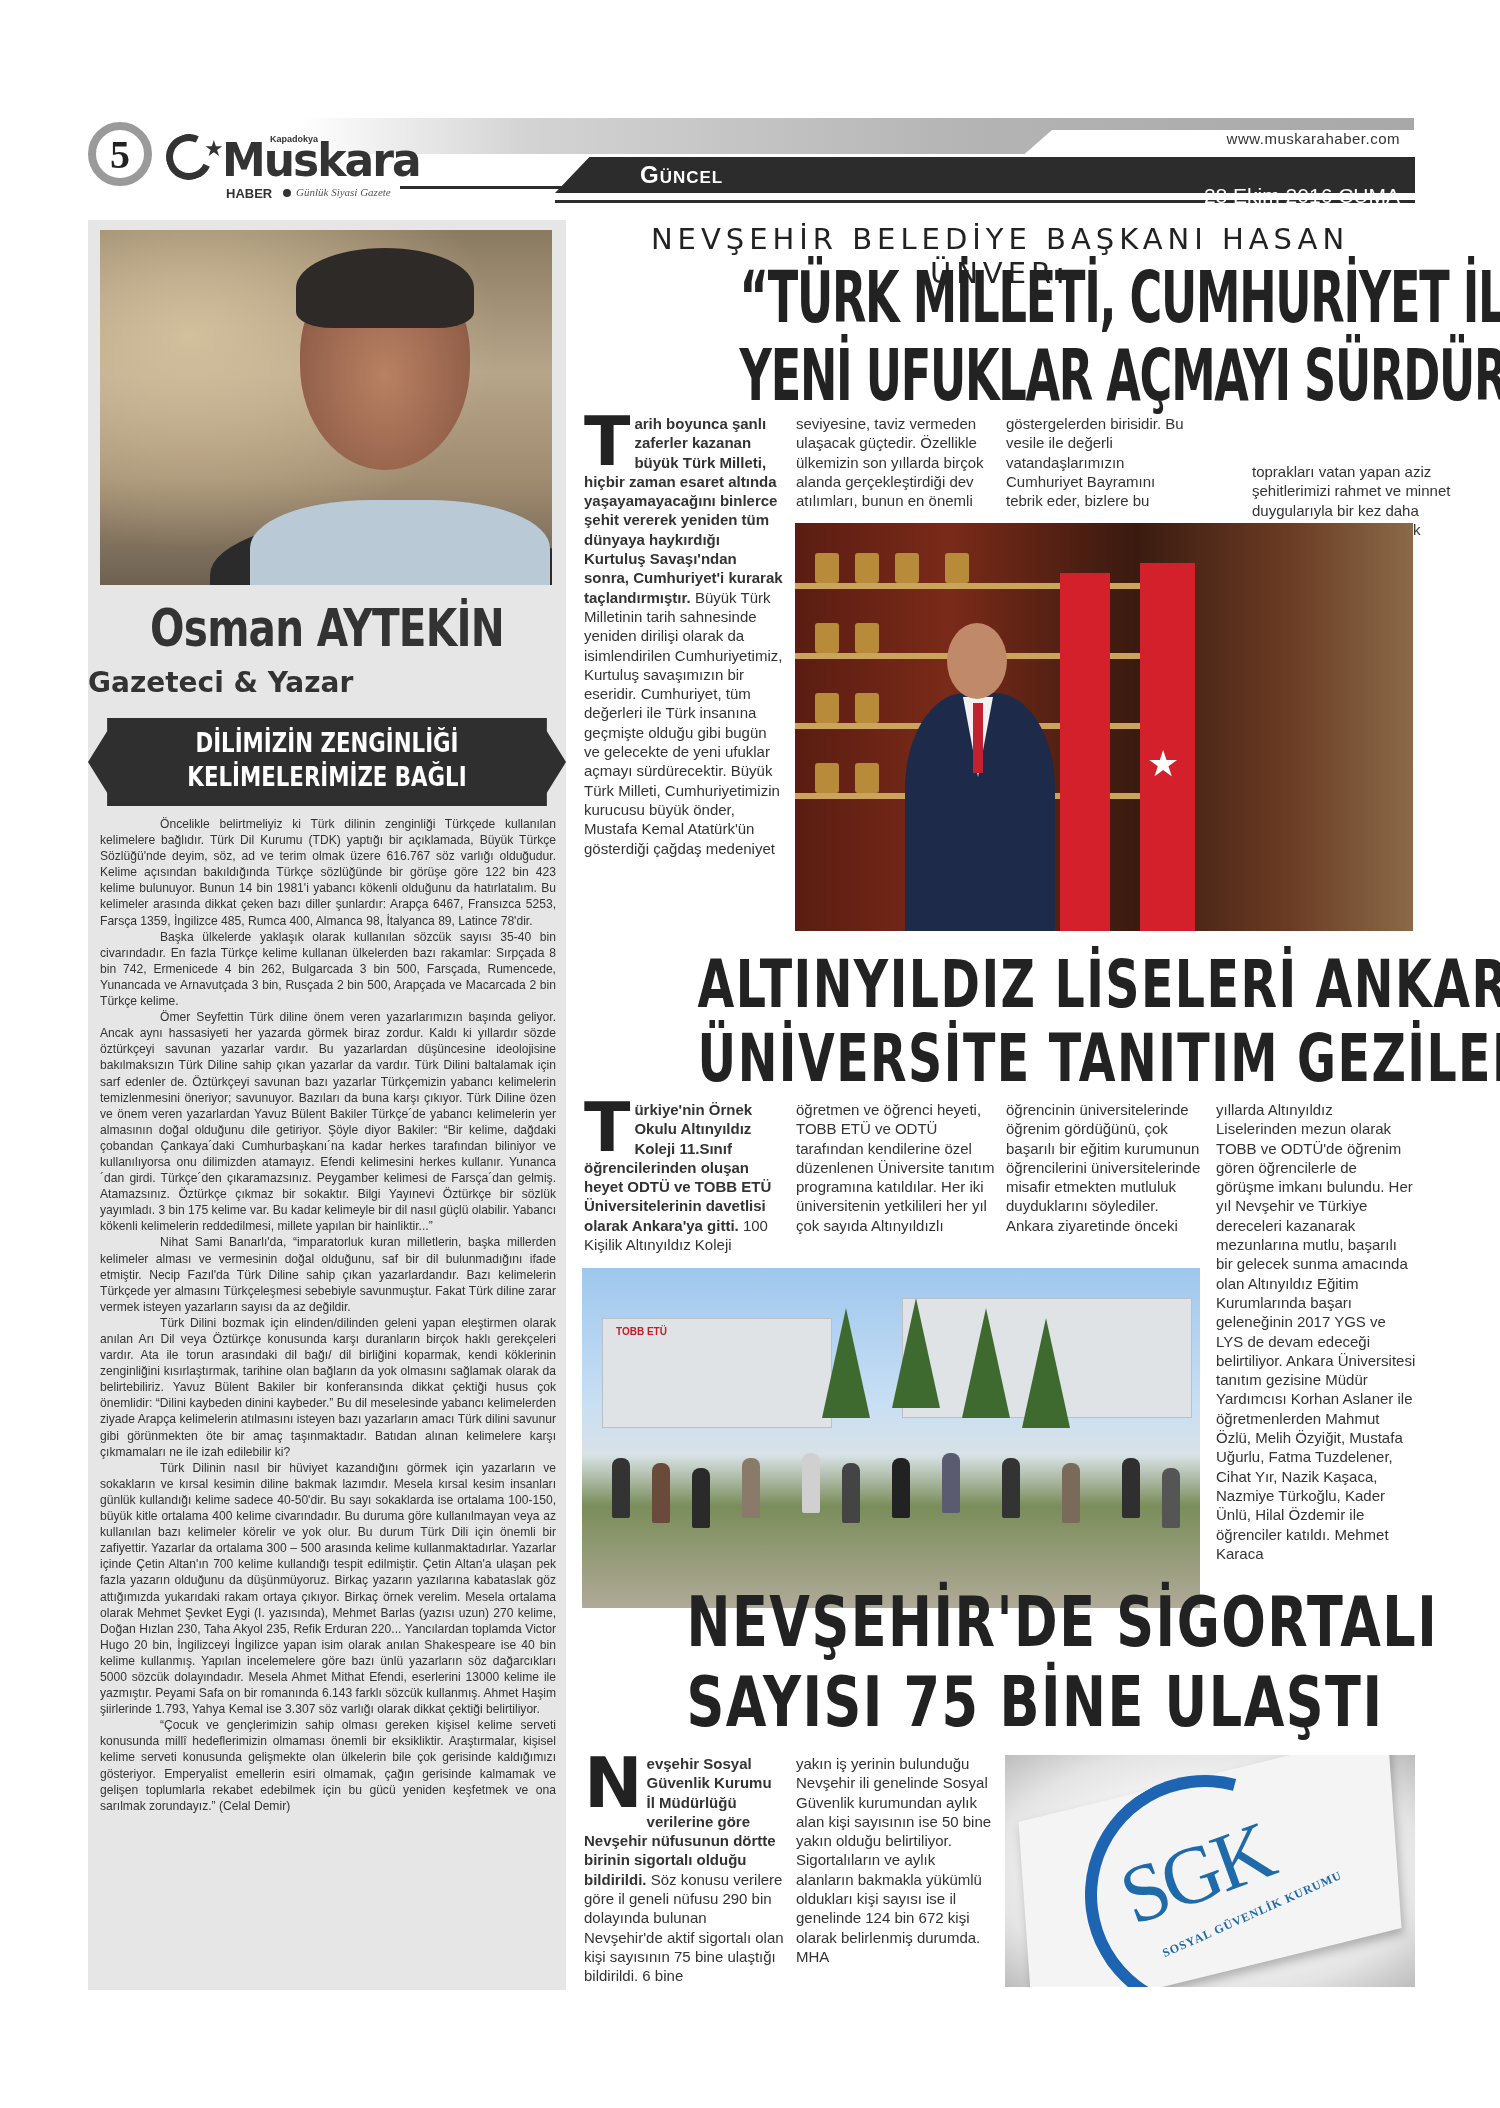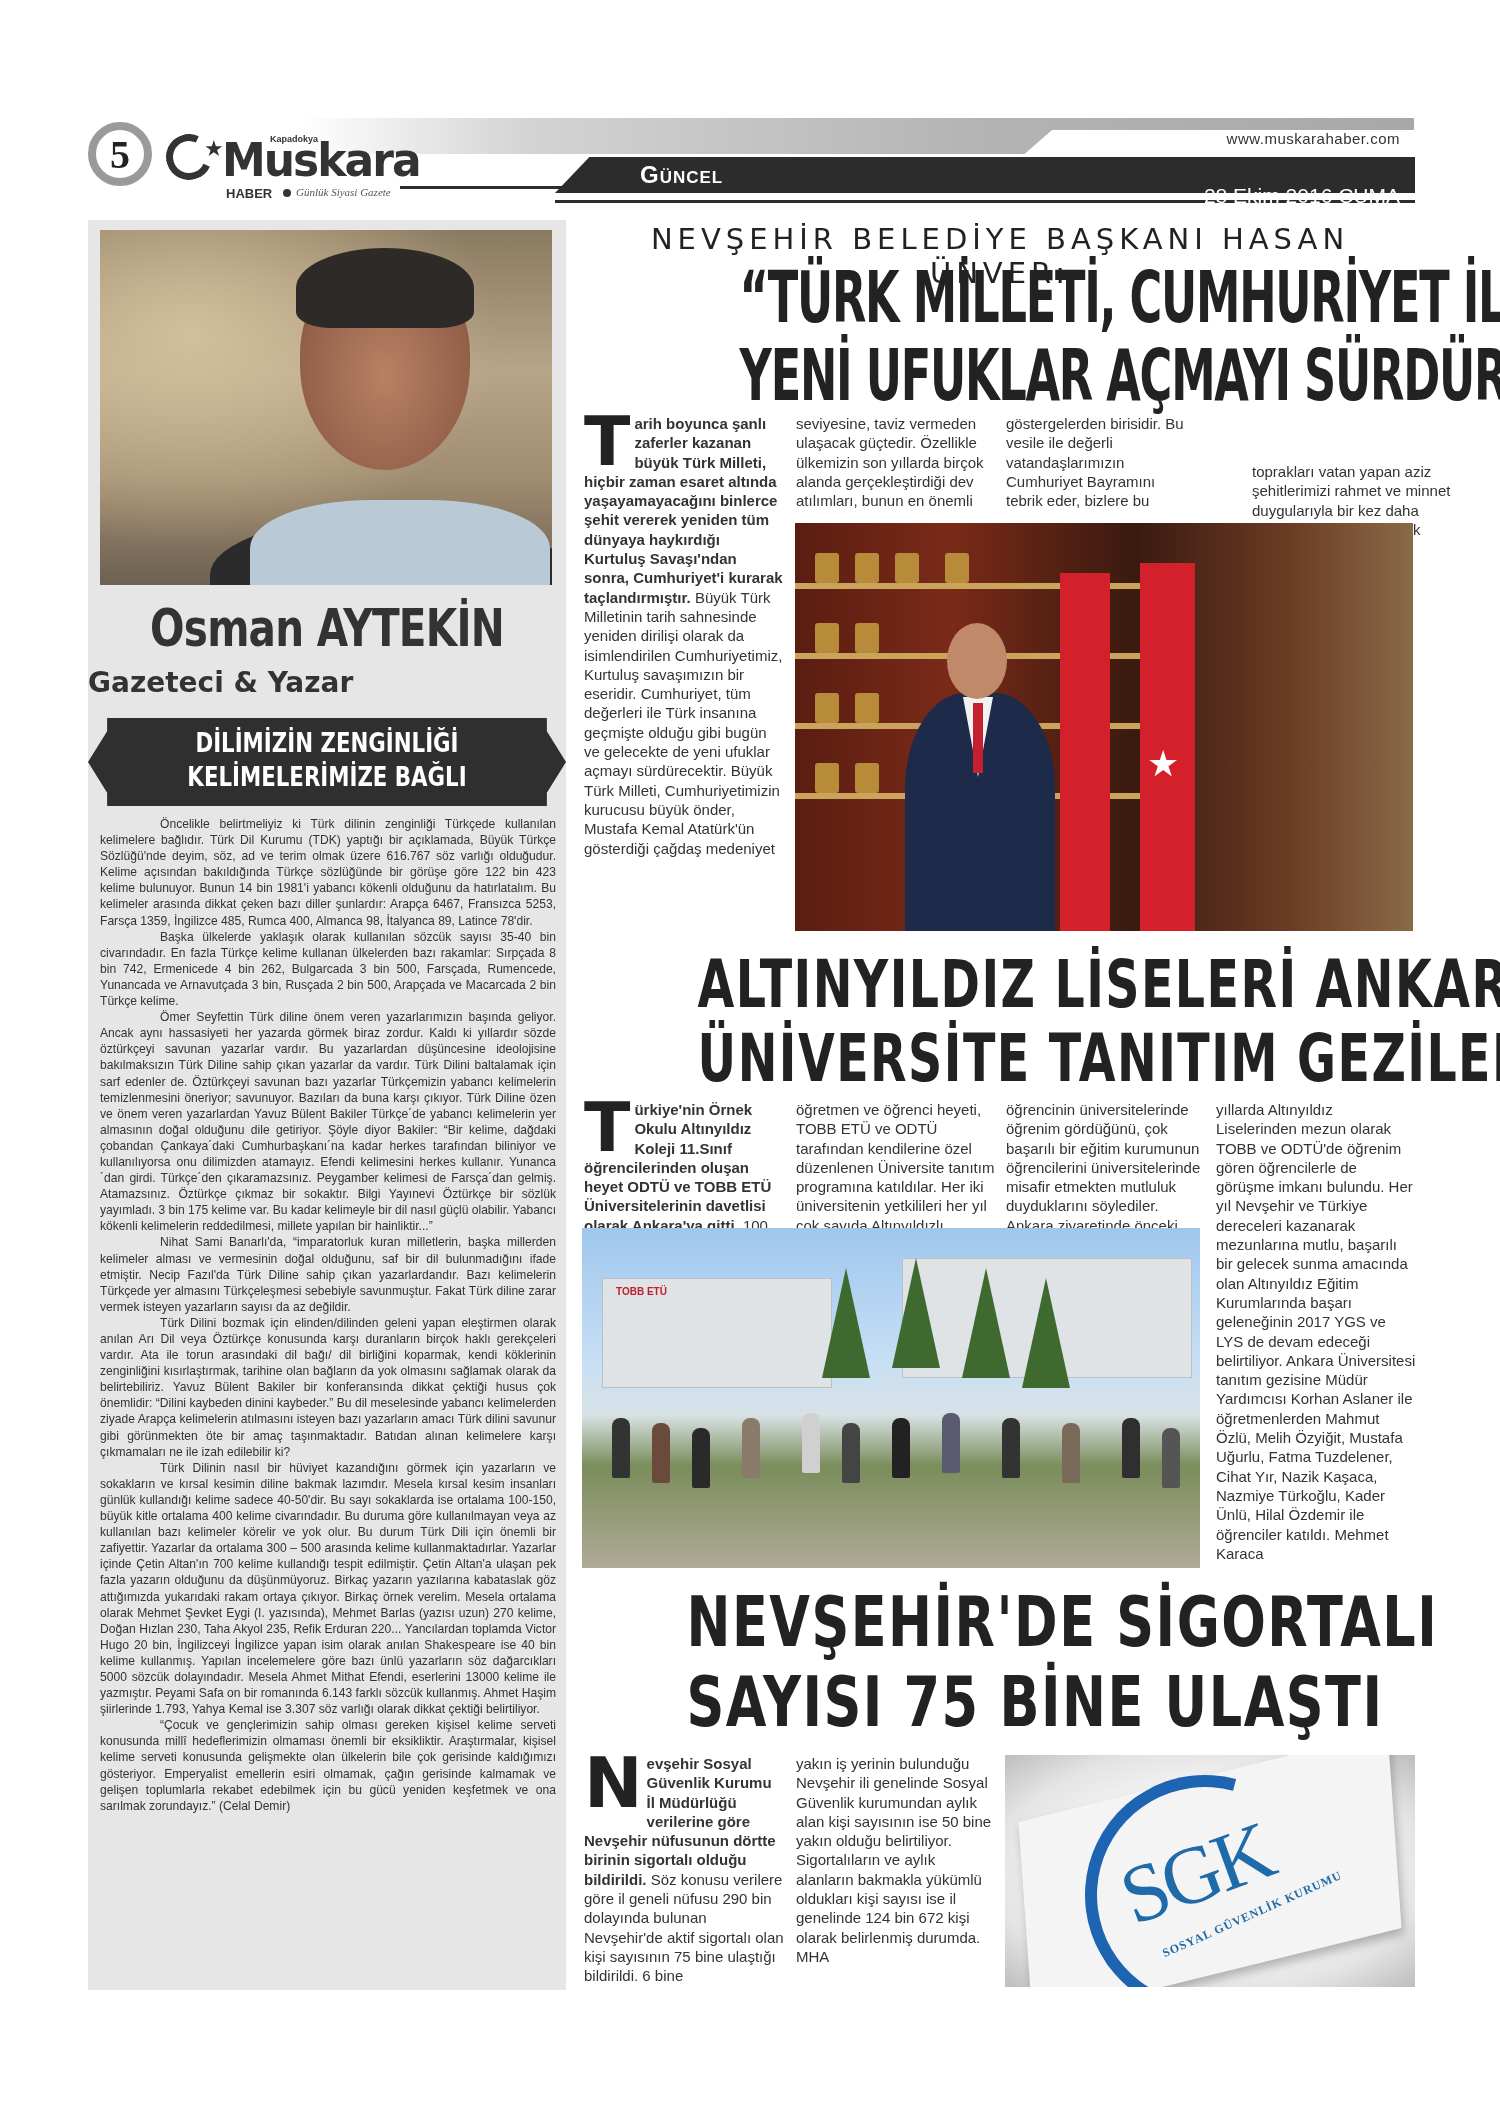--- a/index.html
+++ b/index.html
@@ -75,21 +75,21 @@
   .person1 { position: absolute; left: 110px; top: 100px; width: 150px; height: 310px; }
   .p1-head { position: absolute; left: 42px; top: 0; width: 60px; height: 76px; border-radius: 50%; background: #c08a6a; }
   .p1-body { position: absolute; left: 0; top: 70px; width: 150px; height: 240px; border-radius: 40% 40% 0 0; background: #1e2a4a; }
   .p1-shirt { position: absolute; left: 58px; top: 74px; width: 30px; height: 80px; background: #f2f2f2; clip-path: polygon(0 0, 100% 0, 50% 100%); }
   .p1-tie { position: absolute; left: 68px; top: 80px; width: 10px; height: 70px; background: #c42030; }
 
   
   .a2-title { position: absolute; left: 580px; top: 948px; width: 840px; text-align: center; font-family: "DejaVu Sans", sans-serif;
     font-weight: bold; font-size: 66px; line-height: 74px; color: #222; transform: scaleX(0.72); transform-origin: center top; letter-spacing: 2px; white-space: nowrap; }
   .a2-col { position: absolute; top: 1100px; font-size: 15px; line-height: 19.3px; color: #333; }
-  .photo2 { position: absolute; left: 582px; top: 1228px; width: 618px; height: 340px; overflow: hidden;
+  .photo2 { position: absolute; left: 582px; top: 1268px; width: 618px; height: 340px; overflow: hidden;
     background: linear-gradient(180deg, #9fc7ee 0%, #c8dff4 40%, #d8e2e6 55%, #7a8d5a 70%, #b0aa98 100%); text-align: center; }
   .bldg { position: absolute; background: #dfe3e6; border: 1px solid #b9c0c6; }
   .tree { position: absolute; width: 0; height: 0; border-left: 24px solid transparent; border-right: 24px solid transparent; border-bottom: 110px solid #3f6a2f; }
   .crowd { position: absolute; width: 18px; height: 60px; border-radius: 8px 8px 2px 2px; }
   .tobb-sign { position: absolute; left: 34px; top: 58px; font-size: 10px; font-weight: bold; color: #c0202a; }
 
   
   .a3-title { position: absolute; left: 582px; top: 1582px; width: 836px; text-align: center; font-family: "DejaVu Sans", sans-serif;
     font-weight: bold; font-size: 70px; line-height: 80px; color: #222; transform: scaleX(0.75); transform-origin: center top; letter-spacing: 2px; white-space: nowrap; }
   .a3-col { position: absolute; top: 1754px; font-size: 15px; line-height: 19.3px; color: #333; }

